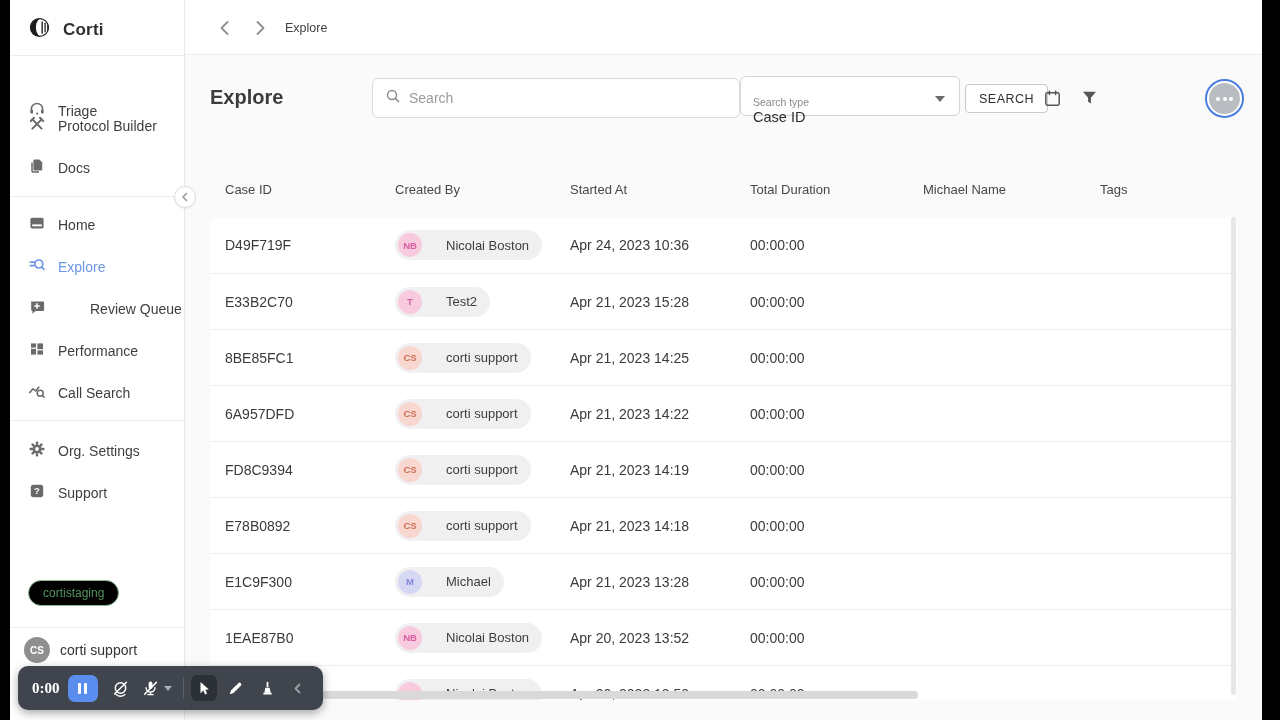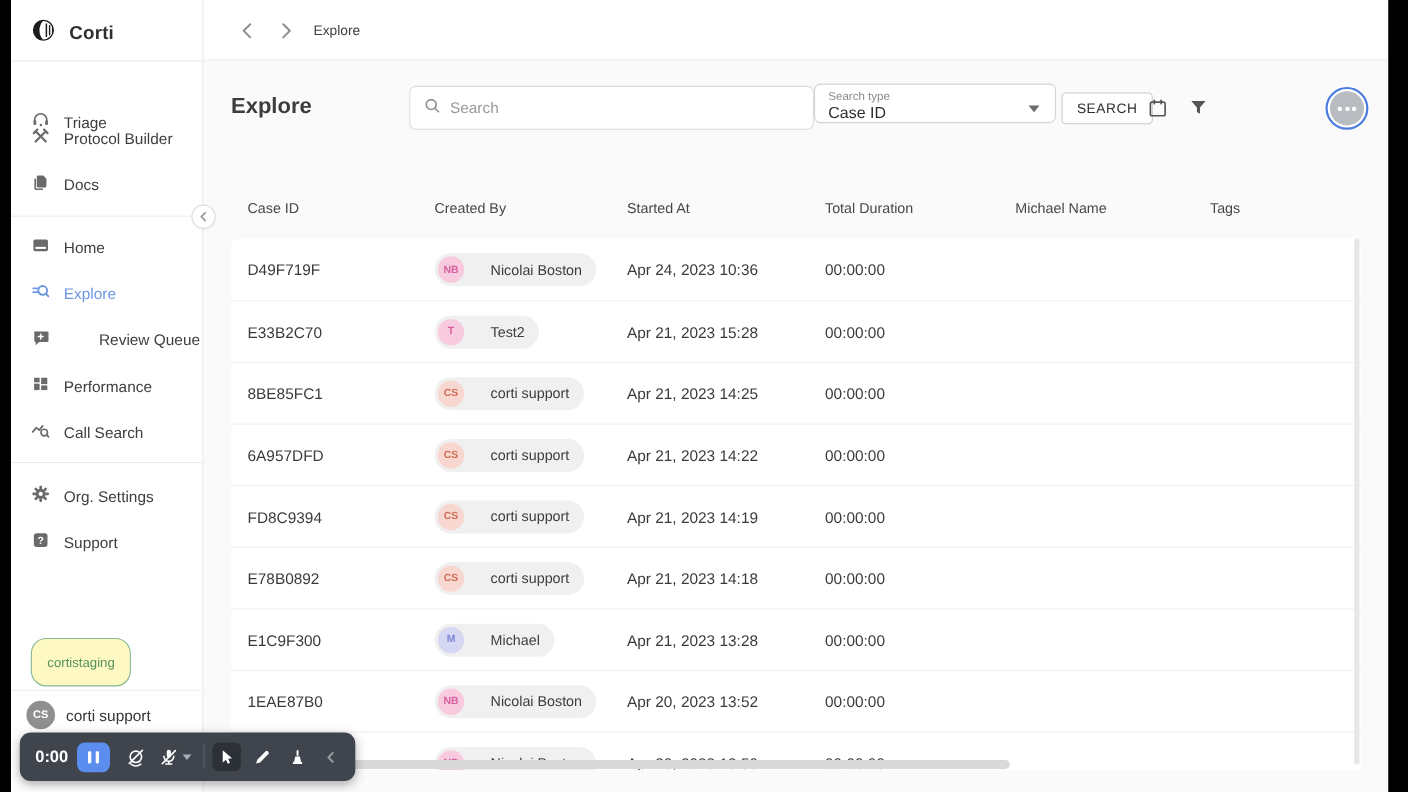--- a/index.html
+++ b/index.html
@@ -10,40 +10,40 @@
 
   
   .sidebar { position:absolute; left:0; top:0; width:175px; height:720px; background:#fff; border-right:1px solid #e8e8e8; z-index:5; }
   .logo-row { position:absolute; left:18px; top:15px; display:flex; align-items:center; gap:10px; }
   .logo-text { font-size:17px; font-weight:700; color:#2f2f2f; letter-spacing:.2px; }
   .side-divider { position:absolute; left:0; width:100%; height:1px; background:#ececec; }
   .nav-item { position:absolute; left:18px; height:24px; display:flex; align-items:center; gap:12px; cursor:pointer; }
   .nav-item .lbl { font-size:14px; color:#3e3e3e; white-space:nowrap; }
   .nav-item.active .lbl { color:#6d96e2; }
   .collapse-btn { position:absolute; left:164px; top:186px; width:22px; height:22px; border-radius:50%; background:#fff; border:1px solid #ddd; display:flex; align-items:center; justify-content:center; z-index:6; box-shadow:0 1px 2px rgba(0,0,0,.06); }
-  .ws-badge { position:absolute; left:18px; top:580px; height:44px; padding:0 14px; border:1px solid #85b792; border-radius:14px; color:#55935f; font-size:12px; display:flex; align-items:center; background:#fef9c3; }
+  .ws-badge { position:absolute; left:18px; top:580px; height:26px; padding:0 14px; border:1px solid #85b792; border-radius:14px; color:#55935f; font-size:12px; display:flex; align-items:center; background:#000000; }
   .user-divider { position:absolute; left:0; top:627px; width:100%; height:1px; background:#ededed; }
   .user-row { position:absolute; left:14px; top:637px; display:flex; align-items:center; gap:10px; cursor:pointer; }
   .user-avatar { width:26px; height:26px; border-radius:50%; background:#8f8f8f; color:#fff; font-size:10px; font-weight:700; display:flex; align-items:center; justify-content:center; }
   .user-name { font-size:14px; color:#333; }
 
   
   .topbar { position:absolute; left:175px; top:0; right:0; height:55px; background:#fff; border-bottom:1px solid #ededed; z-index:4; }
   .nav-arrow { position:absolute; top:18px; width:20px; height:20px; cursor:pointer; }
   .crumb { position:absolute; left:100px; top:21px; font-size:12.5px; color:#3f3f3f; }
 
   
   .main { position:absolute; left:175px; top:55px; right:0; bottom:0; background:#fafafa; }
   .page-title { position:absolute; left:25px; top:31px; font-size:20px; font-weight:600; color:#3c3c3c; }
 
   .search-box { position:absolute; left:187px; top:23px; width:368px; height:40px; background:#fff; border:1px solid #dcdcdc; border-radius:6px; display:flex; align-items:center; padding:0 12px; gap:8px; }
   .search-box input { border:none; outline:none; flex:1; font-size:14px; color:#333; font-family:"Liberation Sans", sans-serif; background:transparent; }
   .search-box input::placeholder { color:#9a9a9a; }
 
-  .type-select { position:absolute; left:555px; top:21px; width:220px; height:36px; background:#fff; border:1px solid #d4d4d4; border-radius:6px; padding:5px 12px; cursor:pointer; }
+  .type-select { position:absolute; left:555px; top:21px; width:220px; height:36px; background:#fff; border:1px solid #d4d4d4; border-radius:6px; padding:19px 12px; cursor:pointer; }
   .type-label { font-size:10.5px; color:#8a8a8a; }
   .type-value { font-size:14.5px; color:#2e2e2e; margin-top:1px; }
   .type-caret { position:absolute; right:14px; top:19px; width:0; height:0; border-left:5px solid transparent; border-right:5px solid transparent; border-top:6px solid #6b6b6b; }
 
   .search-btn { position:absolute; left:780px; top:29px; height:29px; padding:0 13px; background:#fff; border:1px solid #c9c9c9; border-radius:4px; font-size:12.5px; letter-spacing:.5px; color:#2f2f2f; font-weight:500; font-family:"Liberation Sans", sans-serif; cursor:pointer; }
   .icon-btn { position:absolute; top:34px; width:20px; height:20px; cursor:pointer; }
   .dots-btn { position:absolute; left:1020px; top:24px; width:39px; height:39px; border-radius:50%; border:2px solid #4b7ce0; display:flex; align-items:center; justify-content:center; cursor:pointer; background:#fff; }
   .dots-inner { width:31px; height:31px; border-radius:50%; background:#b9bcc1; display:flex; align-items:center; justify-content:center; gap:2.5px; }
   .dots-inner i { width:4px; height:4px; border-radius:50%; background:#fff; }
 
@@ -56,21 +56,21 @@
   .trow:first-child { border-top:none; }
   .cell { font-size:14px; color:#3a3a3a; }
   .chip { display:inline-flex; align-items:center; gap:24px; height:30px; border-radius:15px; background:#f0f0f0; padding-right:13px; max-width:168px; }
   .chip .av { width:24px; height:24px; border-radius:50%; margin-left:3px; display:flex; align-items:center; justify-content:center; font-size:9.5px; font-weight:700; }
   .chip .nm { font-size:13px; color:#3c3c3c; white-space:nowrap; }
 
   .vscroll { position:absolute; left:1046px; top:162px; width:5px; height:478px; border-radius:3px; background:#e7e7e7; }
   .hscroll { position:absolute; left:30px; top:636px; width:703px; height:8px; border-radius:4px; background:#d9d9d9; z-index:8; cursor:pointer; }
 
   
-  .recorder { position:absolute; left:18px; top:666px; width:305px; height:44px; background:#40454d; border-radius:10px; z-index:20; display:flex; align-items:center; padding:0 10px; box-shadow:0 3px 10px rgba(0,0,0,.35); }
+  .recorder { position:absolute; left:18px; top:666px; width:305px; height:44px; background:#40454d; border-radius:10px; z-index:20; display:flex; align-items:center; padding:0 10px; box-shadow:0 3px 10px rgba(0,0,0,.35);font-family:Liberation Serif, serif; }
   .rec-time { color:#fff; font-size:15px; font-weight:700; margin:0 8px 0 4px; }
   .rec-pause { width:30px; height:27px; background:#5b8def; border:none; border-radius:7px; display:flex; align-items:center; justify-content:center; gap:3.5px; cursor:pointer; margin-right:10px; }
   .rec-pause i { width:3px; height:11px; background:#fff; border-radius:1px; }
   .rec-ic { width:26px; height:26px; display:flex; align-items:center; justify-content:center; cursor:pointer; }
   .rec-caret { width:0; height:0; border-left:4px solid transparent; border-right:4px solid transparent; border-top:5px solid #a7adb5; margin:0 4px 0 0; cursor:pointer; }
   .rec-div { width:1px; height:22px; background:#5a606a; margin:0 7px; }
   .rec-sel { background:#2c3037; border-radius:6px; }
 </style>
 </head>
 <body>

